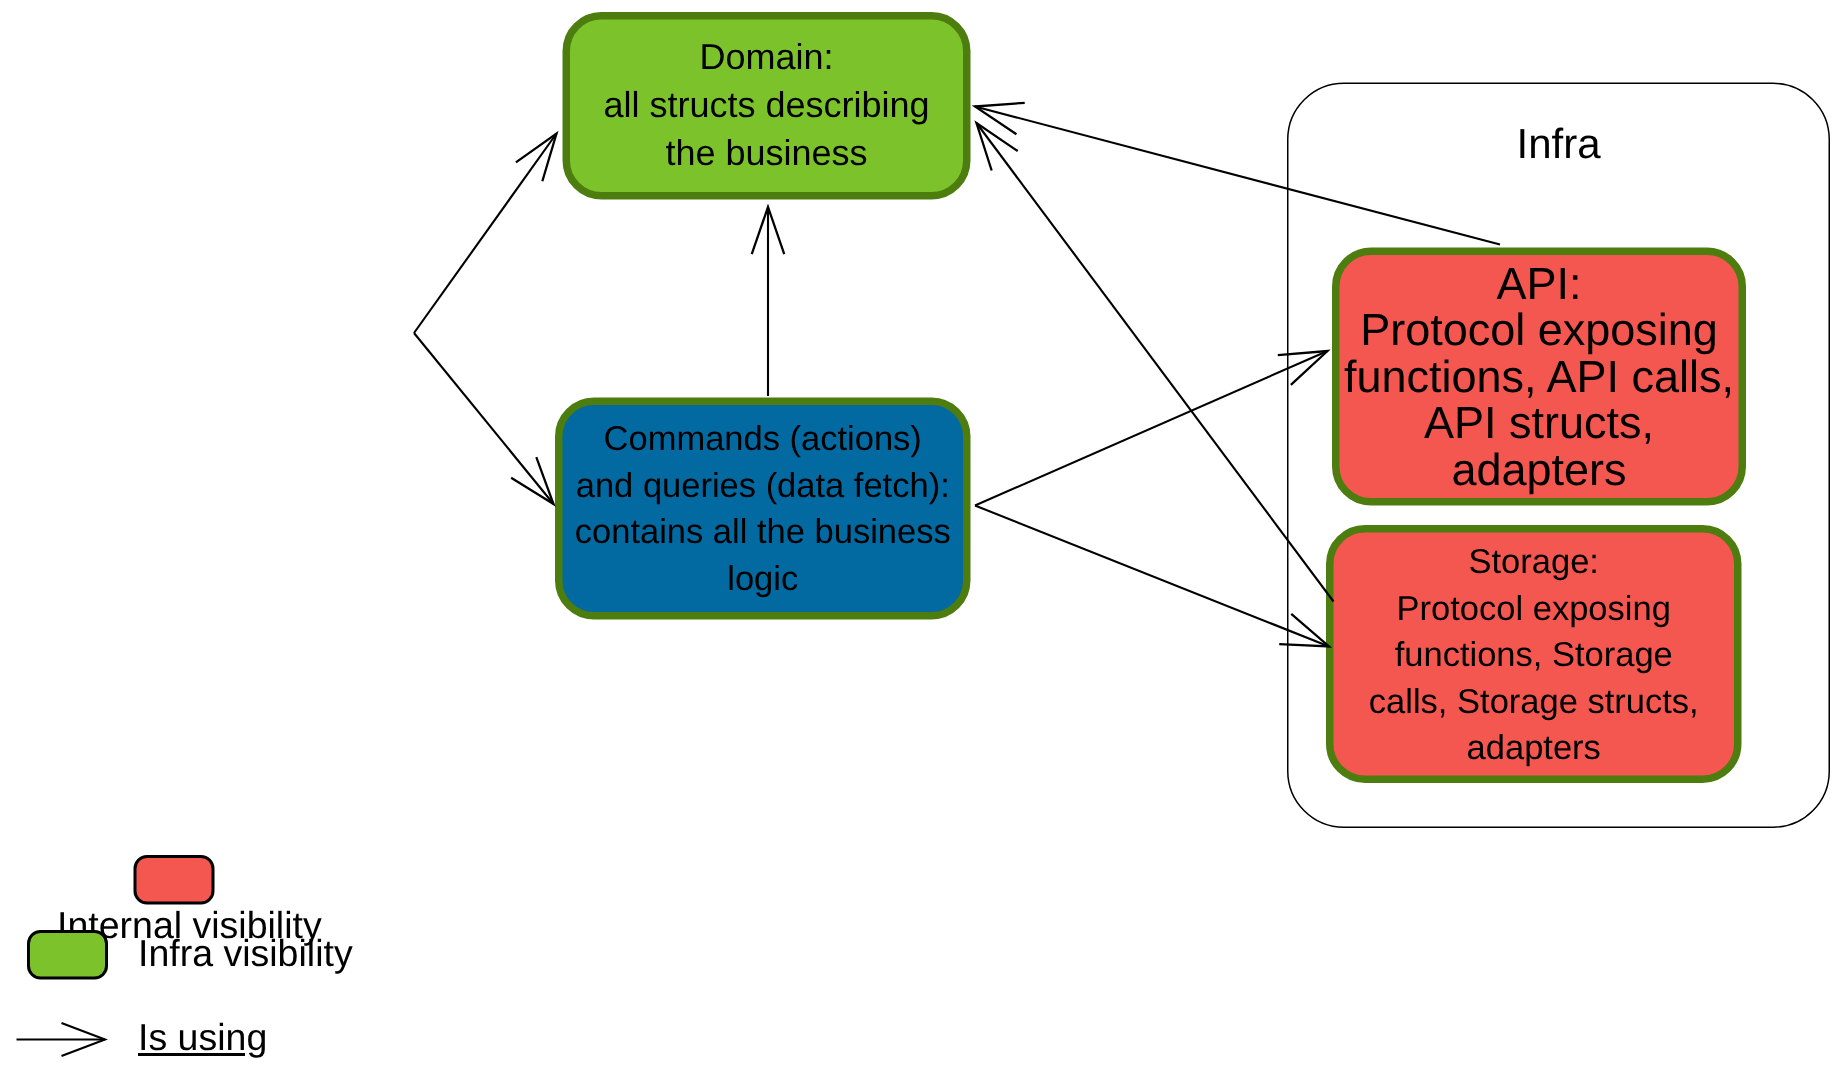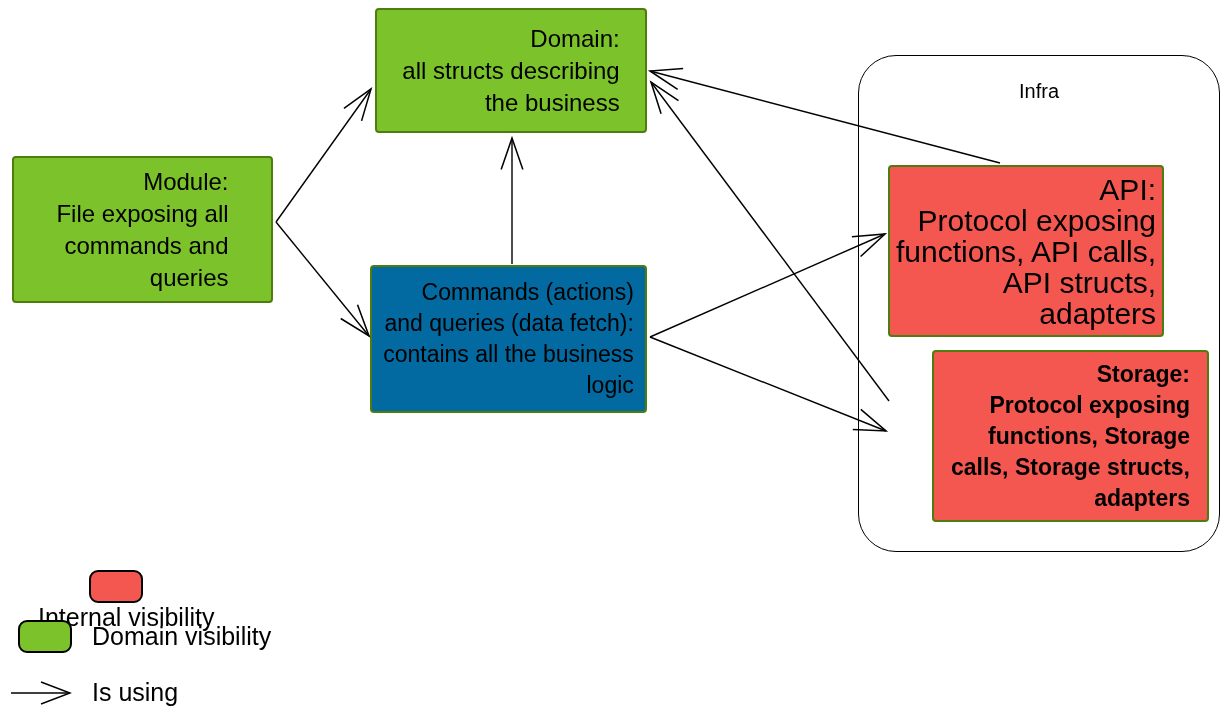--- a/index.html
+++ b/index.html
@@ -7,90 +7,86 @@
     position: relative;
     width: 1228px;
     height: 719px;
     background: #ffffff;
     font-family: "Liberation Sans", sans-serif;
     color: #000000;
     overflow: hidden;
   }
   .node {
     position: absolute;
-    border: 2px solid #4d7c0f;
-    border-radius: 4px;
+    border: 5px solid #4d7c0f;
+    border-radius: 26px;
     display: flex;
     align-items: center;
     justify-content: center;
-    text-align: right;
+    text-align: center;
     white-space: pre-line;
     font-size: 24px;
     line-height: 32px;
     z-index: 2;
     box-sizing: border-box;
   }
   .node-domain   { left: 375px; top: 8px;   width: 272px; height: 125px; }
   .node-module   { left: 12px;  top: 156px; width: 261px; height: 147px; }
   .node-commands { left: 370px; top: 265px; width: 277px; height: 148px; font-size: 23px; line-height: 31px; }
   .node-api      { left: 888px; top: 165px; width: 276px; height: 172px; font-size: 30px; line-height: 31px; }
-  .node-storage  { left: 932px; top: 350px; width: 277px; height: 172px; font-size: 23px; line-height: 31px; font-weight: bold; }
+  .node-storage  { left: 884px; top: 350px; width: 277px; height: 172px; font-size: 23px; line-height: 31px; }
   .infra {
     position: absolute;
     left: 858px; top: 55px; width: 362px; height: 497px;
     border: 1.8px solid #000000;
     border-radius: 38px;
     background: #ffffff;
     z-index: 1;
     box-sizing: border-box;
   }
   .infra-label {
     position: absolute;
     top: 24px; left: 0; width: 100%;
     text-align: center;
-    font-size: 20px;
+    font-size: 28px;
   }
   #edges-svg {
     position: absolute;
     left: 0; top: 0;
     z-index: 3;
     pointer-events: none;
   }
   .edge { stroke: #000000; stroke-width: 1.4px; fill: none; }
   .legend { position: absolute; left: 0; top: 0; z-index: 2; }
   .legend-row { position: absolute; display: flex; align-items: center; }
   .legend-row-internal { left: 18px; top: 570px; flex-direction: column; }
   .legend-row-public   { left: 18px; top: 620px; }
   .legend-row-arrow    { left: 10px; top: 678px; }
   .swatch {
     width: 54px; height: 33px;
     border: 2px solid #000000;
     border-radius: 9px;
     box-sizing: border-box;
   }
   .legend-label { margin-left: 20px; font-size: 25px; white-space: nowrap; }
-  .legend-row-arrow .legend-label { margin-left: 18px; }
+  .legend-row-arrow .legend-label { margin-left: 18px; text-decoration: underline; }
 </style>
 </head>
 <body>
 
 <div class="canvas">
 
   <div class="infra">
     <div class="infra-label">Infra</div>
   </div>
 
   <div class="node node-domain" style="background-color: rgb(124, 195, 43);">Domain:
 all structs describing
 the business</div>
 
-  <div class="node node-module" style="background-color: rgb(124, 195, 43);">Module:
-File exposing all
-commands and
-queries</div>
 
   <div class="node node-commands" style="background-color: #0369a1;">Commands (actions)
 and queries (data fetch):
 contains all the business
 logic</div>
 
   <div class="node node-api" style="background-color: rgb(244, 87, 80);">API:
 Protocol exposing
 functions, API calls,
 API structs,
@@ -117,21 +113,21 @@
       <line x1="889" y1="401" x2="651" y2="82" class="edge" marker-end="url(#arrowhead)"></line>
     </svg>
 
   <div class="legend">
     <div class="legend-row legend-row-internal">
       <div class="swatch" style="background-color: rgb(244, 87, 80);"></div>
       <div class="legend-label">Internal visibility</div>
     </div>
     <div class="legend-row legend-row-public">
       <div class="swatch" style="background-color: rgb(124, 195, 43);"></div>
-      <div class="legend-label">Domain visibility</div>
+      <div class="legend-label">Infra visibility</div>
     </div>
     <div class="legend-row legend-row-arrow">
       <svg width="64" height="26">
         <line x1="1" y1="13" x2="60" y2="13" stroke="#000000" stroke-width="1.4"></line>
         <path d="M 31 2 L 60 13 L 31 24" fill="none" stroke="#000000" stroke-width="1.4"></path>
       </svg>
       <div class="legend-label">Is using</div>
     </div>
   </div>
 

